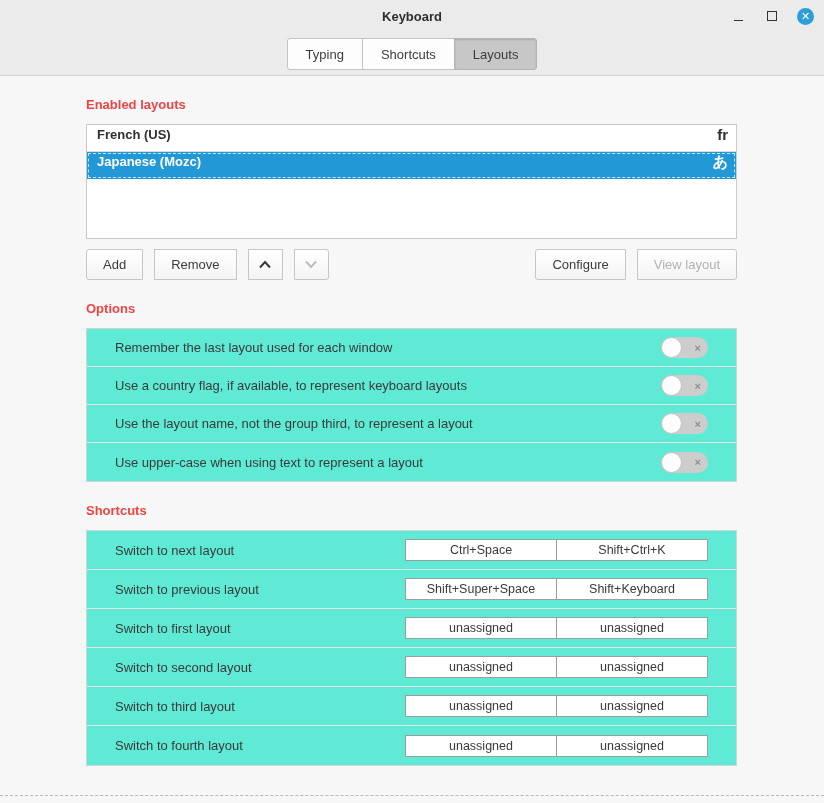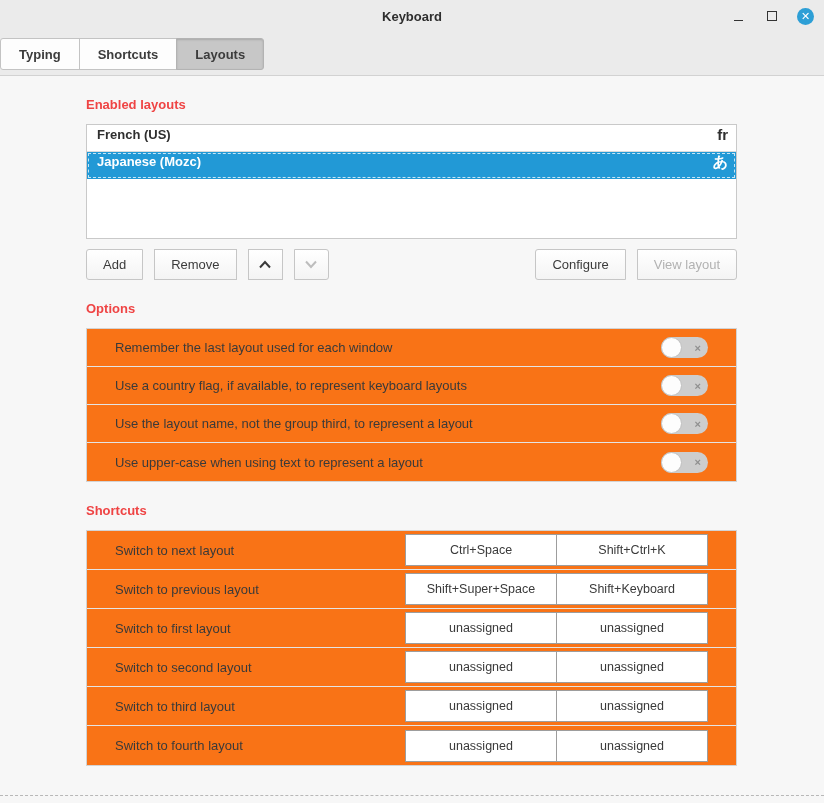--- a/index.html
+++ b/index.html
@@ -20,21 +20,21 @@
   .header{height:76px;background:var(--header-bg);border-bottom:1px solid #d2d2d2;}
   .titlebar{position:relative;height:32px;display:flex;align-items:center;justify-content:center;}
   .window-title{font-size:13px;font-weight:bold;color:#2e2e2e;}
   .win-controls{position:absolute;right:10px;top:0;height:32px;display:flex;align-items:center;gap:16px;}
   .ctrl-btn{width:18px;height:18px;display:flex;align-items:center;justify-content:center;cursor:default;}
   .min-glyph{display:block;width:9px;height:0;border-top:1px solid #333;margin-top:8px;}
   .max-glyph{display:block;width:10px;height:10px;border:1px solid #333;background:transparent;}
   .close-btn{width:17px;height:17px;border-radius:50%;background:var(--close-blue);display:flex;align-items:center;justify-content:center;}
   .close-glyph{color:#fff;font-size:11px;font-weight:bold;line-height:1;transform:translateY(-0.5px);}
   
-  .tabbar{height:44px;display:flex;align-items:center;justify-content:flex-start;font-weight:bold;}
+  .tabbar{height:44px;display:flex;align-items:center;justify-content:center;}
   .tab-group{display:inline-flex;}
   .tab{
     height:32px;padding:0 18px;display:flex;align-items:center;justify-content:center;
     background:#fdfdfd;border:1px solid #c3c3c3;font-size:13px;color:#3c3c3c;margin-left:-1px;
   }
   .tab:first-child{border-radius:3px 0 0 3px;margin-left:0;}
   .tab:last-child{border-radius:0 3px 3px 0;}
   .tab.active{background:var(--active-tab-bg);box-shadow:inset 0 1px 2px rgba(0,0,0,.15);border-color:#b3b3b3;}
   
   .content{padding:0 87px 0 86px;}
@@ -52,33 +52,33 @@
     height:31px;display:flex;align-items:center;justify-content:center;
     background:linear-gradient(#fff,#f4f4f4);border:1px solid #c6c6c6;
     font-size:13px;color:#3b3b3b;margin-left:-1px;padding:0 16px;cursor:default;
   }
   .btn:first-child{border-radius:3px 0 0 3px;margin-left:0;}
   .btn:last-child{border-radius:0 3px 3px 0;}
   .btn.arrow{width:35px;padding:0;}
   .btn.disabled{color:#b2b2b2;}
   .chev{display:block;}
   
-  .rows-box{background:#f97316;border:1px solid #d3d3d3;}
+  .rows-box{background:#5eead4;border:1px solid #d3d3d3;}
   .opt-row{height:38px;display:flex;align-items:center;padding:0 28px;border-bottom:1px solid #e4e4e4;font-size:13px;color:#3a3a3a;}
   .opt-row:last-child{border-bottom:none;}
   .toggle{position:relative;margin-left:auto;width:47px;height:21px;border-radius:11px;background:#cdcdcd;flex:0 0 auto;cursor:default;}
   .toggle .knob{position:absolute;left:0;top:0;width:21px;height:21px;border-radius:50%;background:#fdfdfd;border:1px solid #c0c0c0;}
   .toggle .xmark{position:absolute;right:7px;top:50%;transform:translateY(-50%);font-size:11px;font-weight:bold;color:#8f8f8f;line-height:1;}
   
   .sc-row{height:39px;display:flex;align-items:center;padding:0 28px;border-bottom:1px solid #e4e4e4;font-size:13px;color:#3a3a3a;}
   .sc-row:last-child{border-bottom:none;}
   .sc-label{flex:1;}
   .kb-pair{display:flex;}
   .kb-btn{
-    width:152px;height:32px;display:flex;align-items:center;justify-content:center;
+    width:152px;height:22px;display:flex;align-items:center;justify-content:center;
     background:#fff;border:1px solid #9d9d9d;font-size:12.5px;color:#3a3a3a;margin-left:-1px;cursor:default;
   }
   .kb-btn:first-child{margin-left:0;}
   
   .bottom-dashes{position:absolute;left:0;right:0;bottom:7px;border-top:1px dashed #b8b8b8;}
 </style>
 </head>
 <body>
 
 <div class="window">

